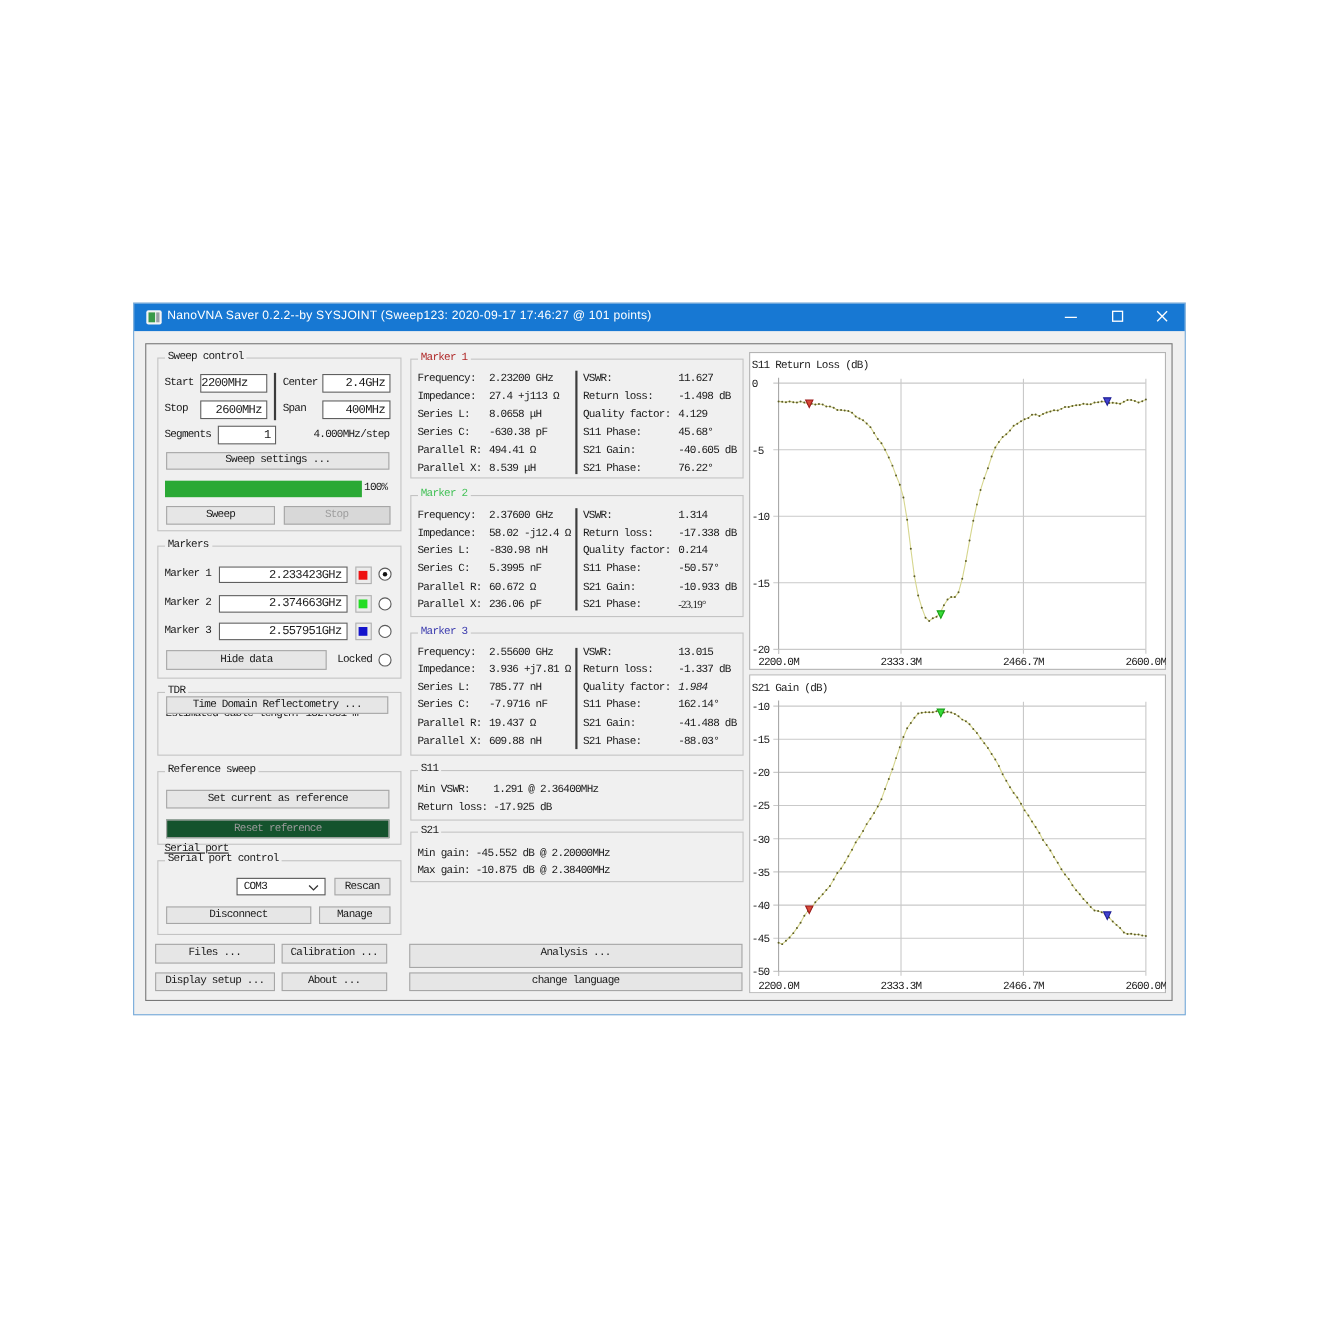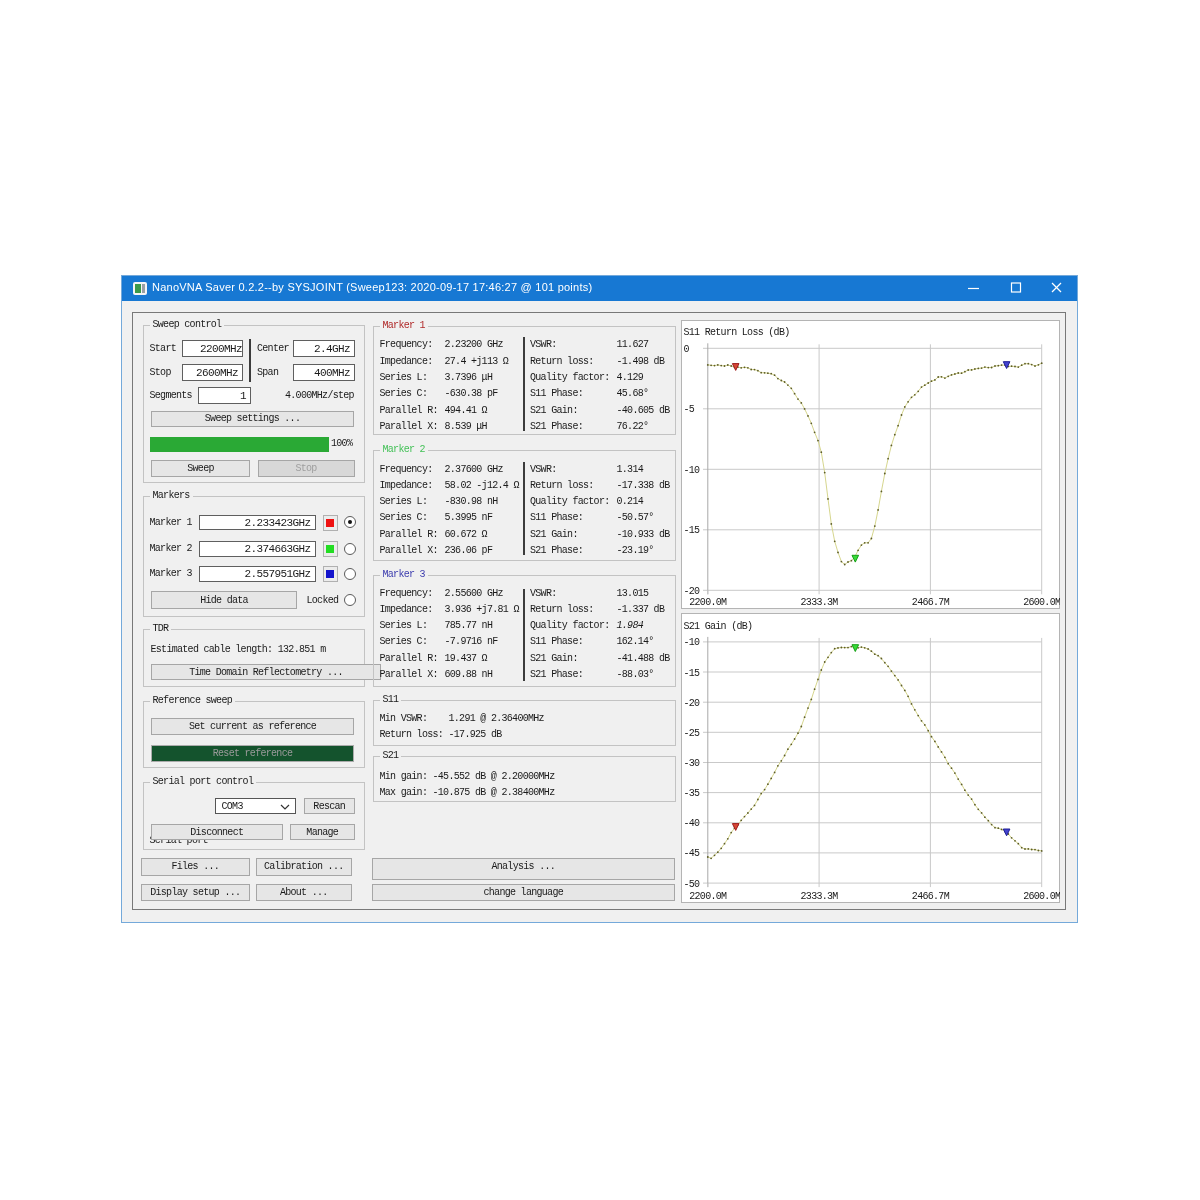--- a/index.html
+++ b/index.html
@@ -44,21 +44,21 @@
 <svg id="winbtns" width="120" height="26" style="position:absolute;left:958px;top:275px">
       <line x1="10" y1="13.5" x2="21" y2="13.5" stroke="#fff" stroke-width="1.2"></line>
       <rect x="53.5" y="8" width="9" height="9" fill="none" stroke="#fff" stroke-width="1.2"></rect>
       <line x1="94" y1="8" x2="103" y2="17" stroke="#fff" stroke-width="1.2"></line>
       <line x1="103" y1="8" x2="94" y2="17" stroke="#fff" stroke-width="1.2"></line>
     </svg>
 <div id="innerframe"></div>
 <div class="grp" style="left:142.5px;top:325px;width:222.0px;height:158px"></div>
     <div class="grplab" style="left:149.5px;top:319px">Sweep control</div>
 <div class="t" style="left:149.5px;top:342.0px;">Start</div>
-<div class="fld" style="left:182px;top:340px;width:61px;height:17px;line-height:16px;padding-right:0">2200MHz</div>
+<div class="fld" style="left:182px;top:340px;width:61px;height:17px;line-height:16px;padding-right:17px">2200MHz</div>
 <div class="t" style="left:257px;top:342.0px;">Center</div>
 <div class="fld" style="left:293px;top:340px;width:62px;height:17px;line-height:16px;padding-right:4px">2.4GHz</div>
 <div class="t" style="left:149.5px;top:366.0px;">Stop</div>
 <div class="fld" style="left:182px;top:364px;width:61px;height:17px;line-height:16px;padding-right:4px">2600MHz</div>
 <div class="t" style="left:257px;top:366.0px;">Span</div>
 <div class="fld" style="left:293px;top:364px;width:62px;height:17px;line-height:16px;padding-right:4px">400MHz</div>
 <div class="vsep" style="left:249px;top:339px;height:43px"></div>
 <div class="t" style="left:149.5px;top:389.0px;">Segments</div>
 <div class="fld" style="left:198px;top:387px;width:53px;height:17px;line-height:16px;padding-right:4px">1</div>
 <div class="t" style="left:285px;top:389.0px;">4.000MHz/step</div>
@@ -88,28 +88,28 @@
 <div class="swb" style="left:322.5px;top:566px">
       <div class="sw" style="background:#1313cc"></div>
     </div>
 <div class="radio" style="left:344px;top:567.5px"></div>
 <div class="btn" style="left:151px;top:590.5px;width:146px;height:18px;line-height:17px">Hide data</div>
 <div class="t" style="left:306.5px;top:593.5px;">Locked</div>
 <div class="radio" style="left:344px;top:594px"></div>
 <div class="grp" style="left:142.5px;top:629px;width:222.0px;height:58px"></div>
     <div class="grplab" style="left:149.5px;top:623px">TDR</div>
 <div class="t" style="left:150.5px;top:642.5px;">Estimated cable length: 132.851 m</div>
-<div class="btn" style="left:151px;top:664px;width:230px;height:16px;line-height:15px">Time Domain Reflectometry ...</div>
+<div class="btn" style="left:151px;top:633px;width:202px;height:16px;line-height:15px">Time Domain Reflectometry ...</div>
 <div class="grp" style="left:142.5px;top:701px;width:222.0px;height:67px"></div>
     <div class="grplab" style="left:149.5px;top:695px">Reference sweep</div>
 <div class="btn" style="left:151px;top:718px;width:203px;height:17px;line-height:16px">Set current as reference</div>
 <div class="btn dis2" style="left:151px;top:744.5px;width:203px;height:17px;line-height:16px">Reset reference</div>
 <div class="grp" style="left:142.5px;top:781.5px;width:222.0px;height:68.5px"></div>
     <div class="grplab" style="left:149.5px;top:775.5px">Serial port control</div>
-<div class="t" style="left:149.5px;top:834px;">Serial port</div>
+<div class="t" style="left:149.5px;top:766px;text-decoration:underline;">Serial port</div>
 <div id="combo">COM3<svg width="10" height="6" style="position:absolute;right:5px;top:5px">
         <path d="M1 1 L5 5 L9 1" fill="none" stroke="#333" stroke-width="1.2"></path>
       </svg></div>
 <div class="btn" style="left:304px;top:797.5px;width:50.5px;height:16.5px;line-height:15.5px">Rescan</div>
 <div class="btn" style="left:151px;top:823.5px;width:131.5px;height:16.5px;line-height:15.5px">Disconnect</div>
 <div class="btn" style="left:290px;top:823.5px;width:64.5px;height:16.5px;line-height:15.5px">Manage</div>
 <div class="btn" style="left:141px;top:858px;width:108.5px;height:17.5px;line-height:16.5px">Files ...</div>
 <div class="btn" style="left:256px;top:858px;width:95.5px;height:17.5px;line-height:16.5px">Calibration ...</div>
 <div class="btn" style="left:141px;top:883.5px;width:108.5px;height:17.5px;line-height:16.5px">Display setup ...</div>
 <div class="btn" style="left:256px;top:883.5px;width:95.5px;height:17.5px;line-height:16.5px">About ...</div>
@@ -119,21 +119,21 @@
     <div class="grplab" style="left:379.5px;top:319.5px;color:#b02a2a">Marker 1</div>
     <div class="t" style="left:379.5px;top:338.0px;">Frequency:</div>
     <div class="t" style="left:444.5px;top:338.0px;">2.23200 GHz</div>
     <div class="t" style="left:530px;top:338.0px;">VSWR:</div>
     <div class="t" style="left:616.5px;top:338.0px;">11.627</div>
     <div class="t" style="left:379.5px;top:354.8px;">Impedance:</div>
     <div class="t" style="left:444.5px;top:354.8px;">27.4 +j113 Ω</div>
     <div class="t" style="left:530px;top:354.8px;">Return loss:</div>
     <div class="t" style="left:616.5px;top:354.8px;">-1.498 dB</div>
     <div class="t" style="left:379.5px;top:370.8px;">Series L:</div>
-    <div class="t" style="left:444.5px;top:370.8px;">3.7396 μH</div>
+    <div class="t" style="left:444.5px;top:370.8px;">8.0658 μH</div>
     <div class="t" style="left:530px;top:370.8px;">Quality factor:</div>
     <div class="t" style="left:616.5px;top:370.8px;">4.129</div>
     <div class="t" style="left:379.5px;top:386.8px;">Series C:</div>
     <div class="t" style="left:444.5px;top:386.8px;">-630.38 pF</div>
     <div class="t" style="left:530px;top:386.8px;">S11 Phase:</div>
     <div class="t" style="left:616.5px;top:386.8px;">45.68°</div>
     <div class="t" style="left:379.5px;top:403.5px;">Parallel R:</div>
     <div class="t" style="left:444.5px;top:403.5px;">494.41 Ω</div>
     <div class="t" style="left:530px;top:403.5px;">S21 Gain:</div>
     <div class="t" style="left:616.5px;top:403.5px;">-40.605 dB</div>
@@ -160,21 +160,21 @@
     <div class="t" style="left:444.5px;top:511.0px;">5.3995 nF</div>
     <div class="t" style="left:530px;top:511.0px;">S11 Phase:</div>
     <div class="t" style="left:616.5px;top:511.0px;">-50.57°</div>
     <div class="t" style="left:379.5px;top:527.5px;">Parallel R:</div>
     <div class="t" style="left:444.5px;top:527.5px;">60.672 Ω</div>
     <div class="t" style="left:530px;top:527.5px;">S21 Gain:</div>
     <div class="t" style="left:616.5px;top:527.5px;">-10.933 dB</div>
     <div class="t" style="left:379.5px;top:543.5px;">Parallel X:</div>
     <div class="t" style="left:444.5px;top:543.5px;">236.06 pF</div>
     <div class="t" style="left:530px;top:543.5px;">S21 Phase:</div>
-    <div class="t" style="left:616.5px;top:543.5px;">-23.19°</div>
+    <div class="t" style="left:616.5px;top:543.5px;font-family:Liberation Serif, serif;">-23.19°</div>
     <div class="vsep" style="left:523px;top:462px;height:93px"></div>
 <div class="grp" style="left:372.5px;top:575px;width:303.5px;height:112px"></div>
     <div class="grplab" style="left:379.5px;top:569px;color:#3c3cae">Marker 3</div>
     <div class="t" style="left:379.5px;top:587.0px;">Frequency:</div>
     <div class="t" style="left:444.5px;top:587.0px;">2.55600 GHz</div>
     <div class="t" style="left:530px;top:587.0px;">VSWR:</div>
     <div class="t" style="left:616.5px;top:587.0px;">13.015</div>
     <div class="t" style="left:379.5px;top:603.0px;">Impedance:</div>
     <div class="t" style="left:444.5px;top:603.0px;">3.936 +j7.81 Ω</div>
     <div class="t" style="left:530px;top:603.0px;">Return loss:</div>

